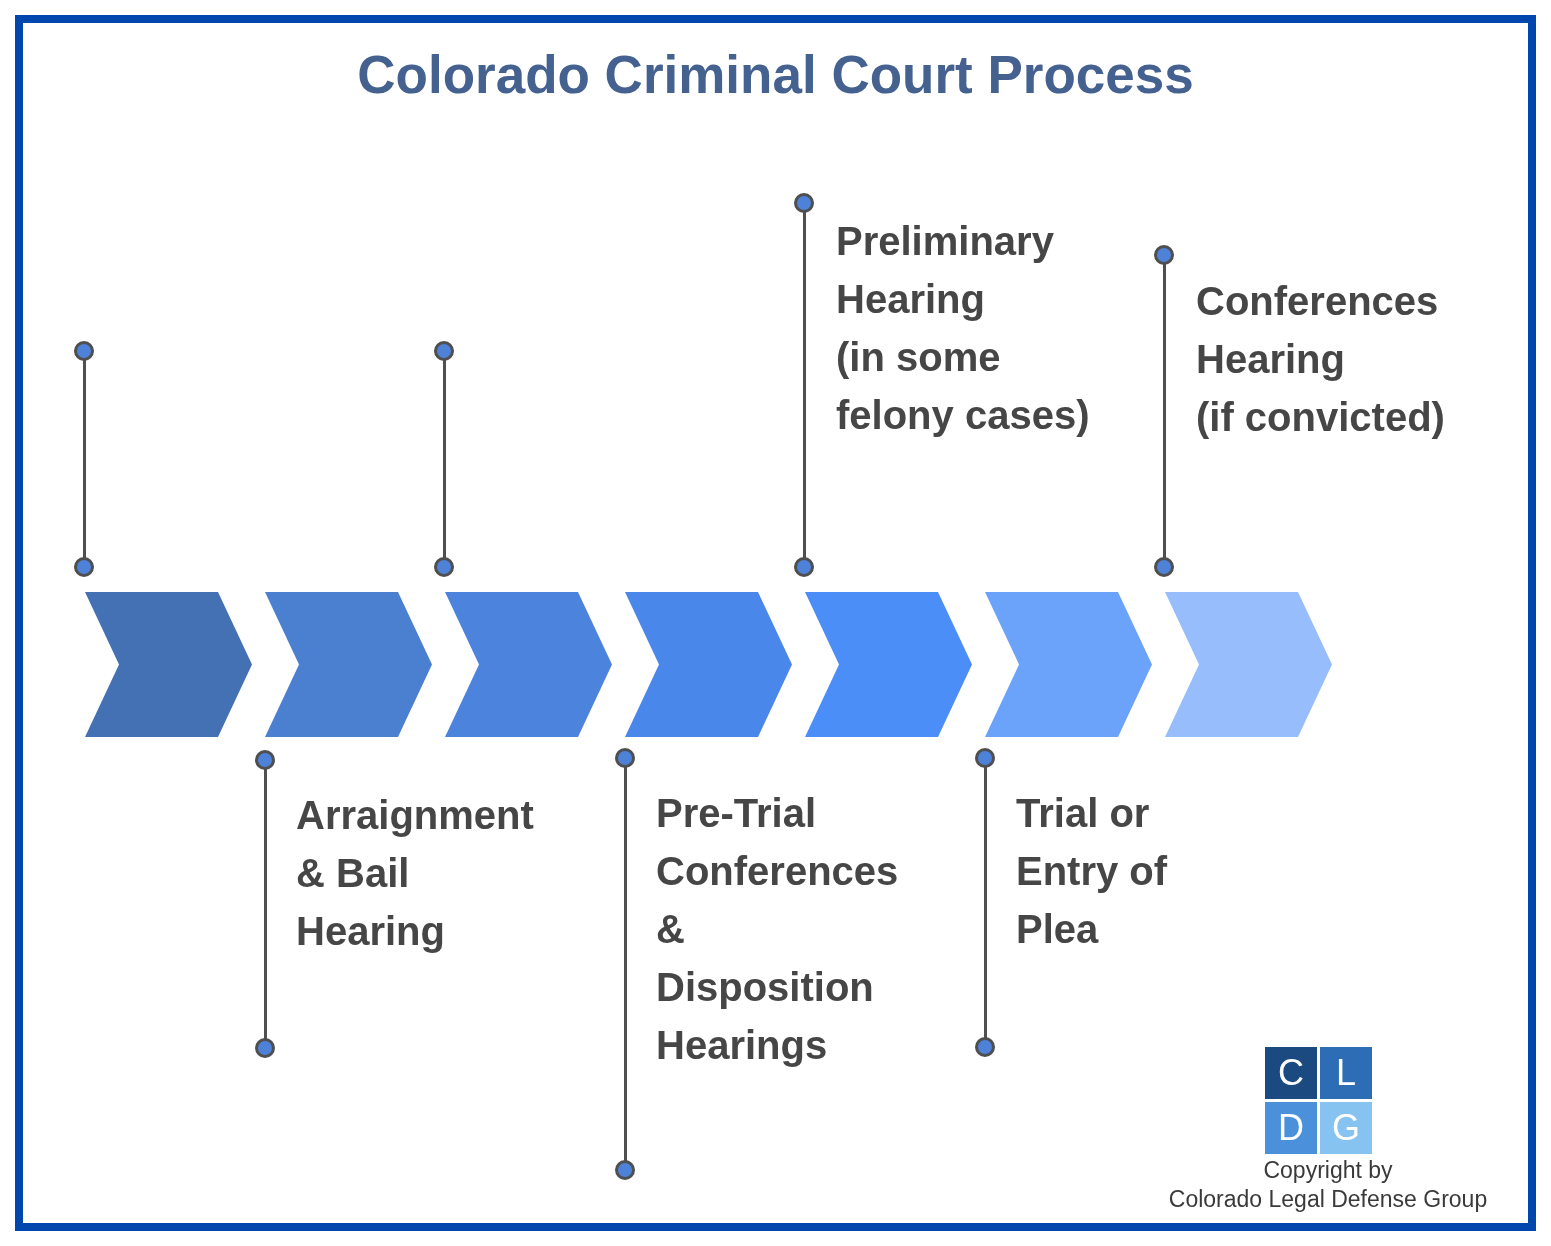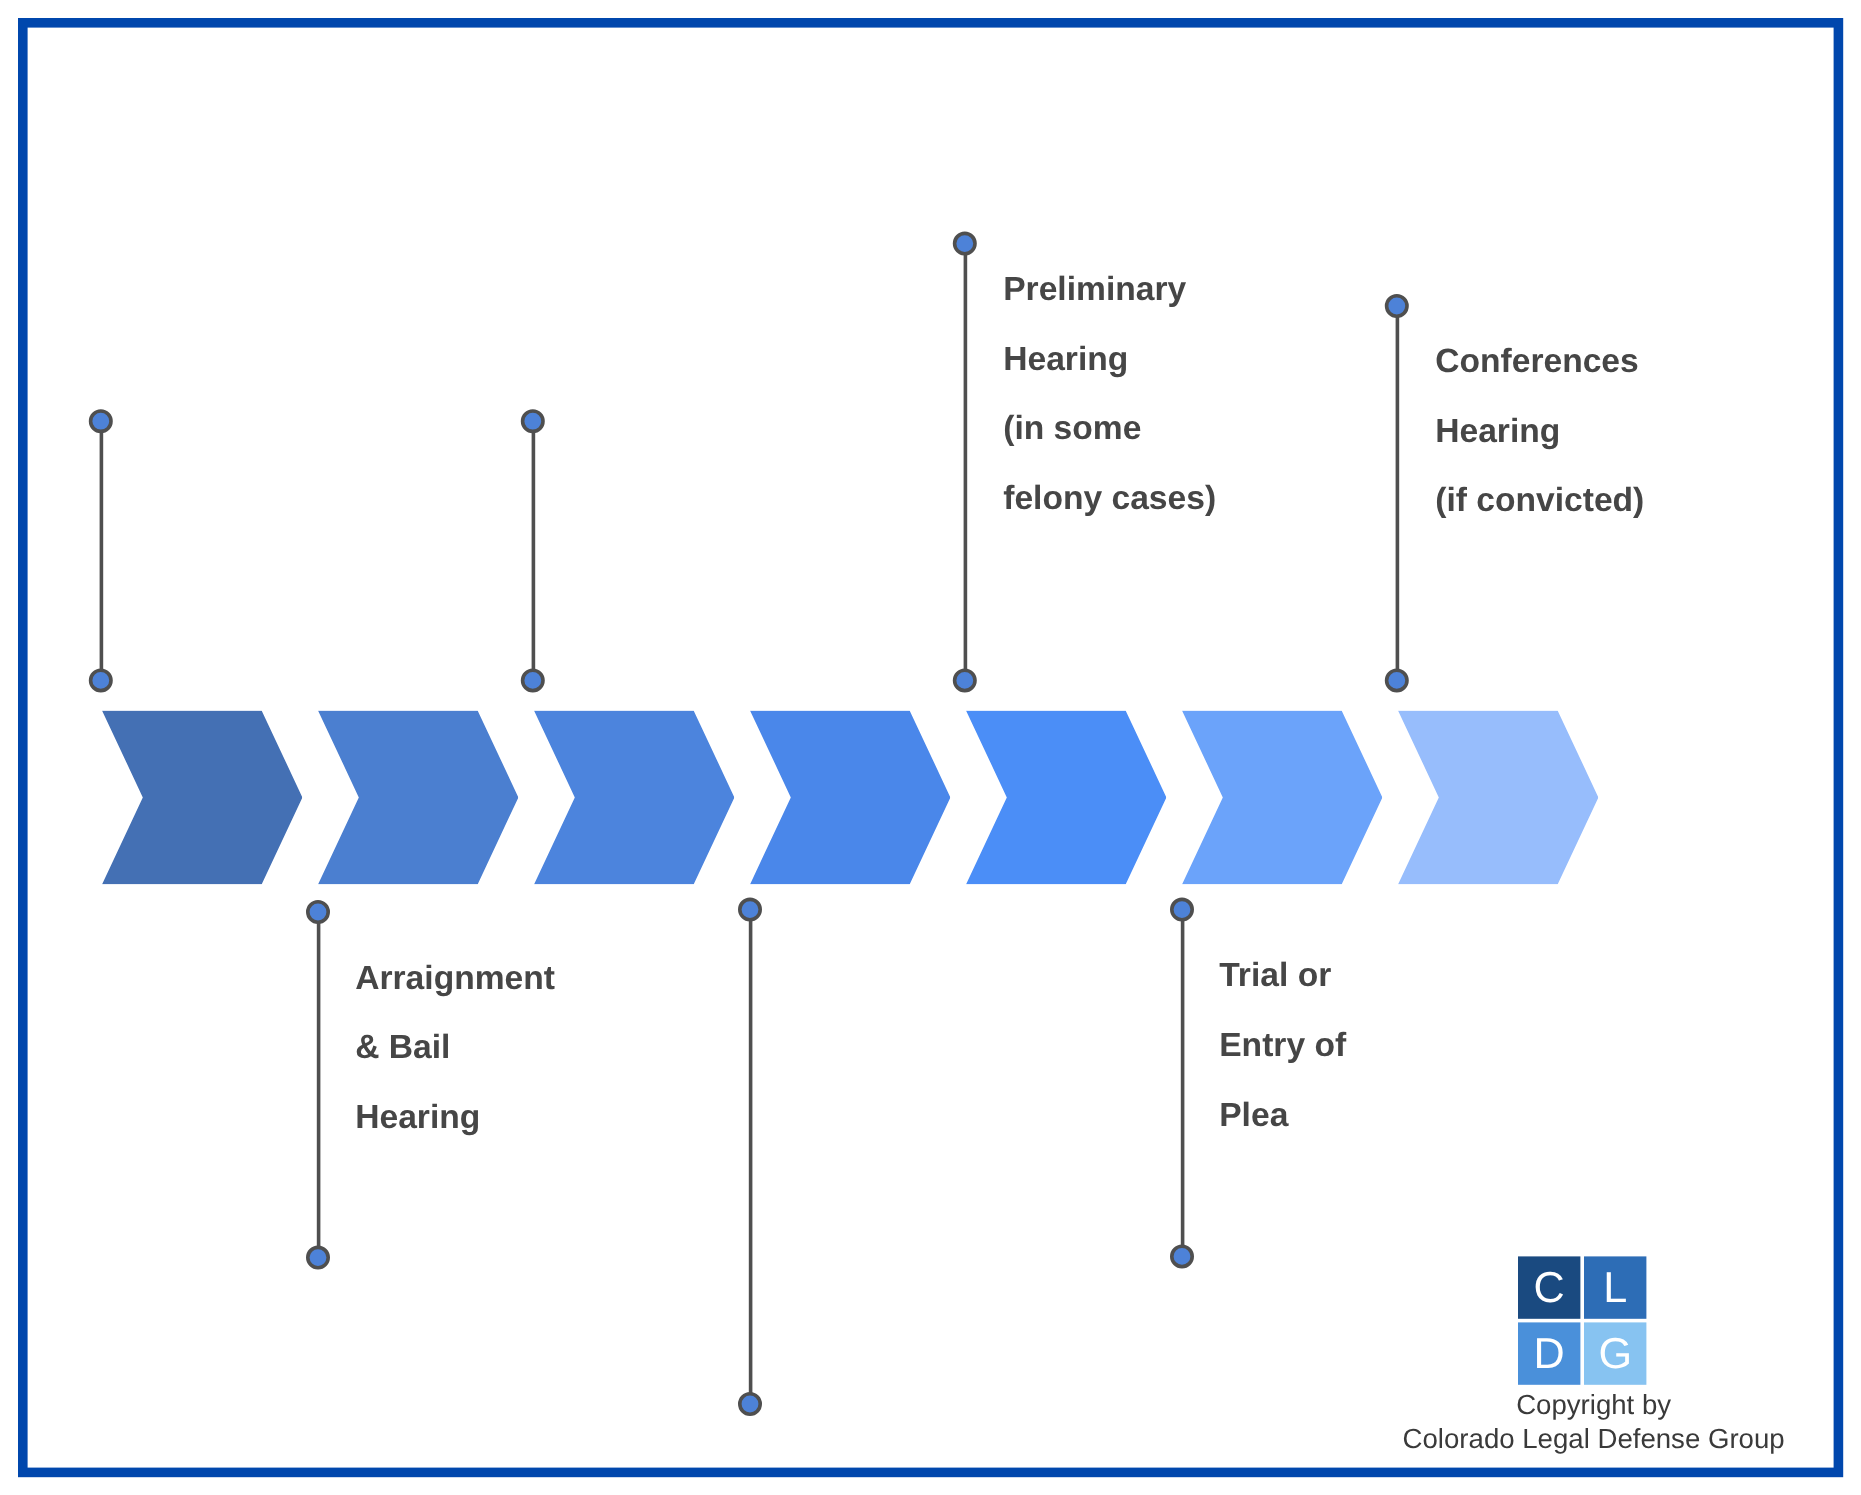--- a/index.html
+++ b/index.html
@@ -44,21 +44,21 @@
   .dot {
     position: absolute;
     width: 14px;
     height: 14px;
     border: 3px solid #4f4f4f;
     border-radius: 50%;
     background: #4d82d8;
   }
   .step-label {
     position: absolute;
-    font-size: 28px;
+    font-size: 40px;
     font-weight: 700;
     color: #464646;
     line-height: 58px;
     white-space: pre-line;
   }
   .logo {
     position: absolute;
     left: 1265px;
     top: 1047px;
     display: grid;
@@ -86,20 +86,21 @@
     white-space: pre-line;
   }
 </style>
 </head>
 <body>
 
 <div class="canvas">
 
   <div class="frame" style="border-color: rgb(0, 71, 173);"></div>
 
+  <h1 class="title" style="color: rgb(68, 97, 143);">Colorado Criminal Court Process</h1>
 
   <div class="chevron" style="left: 85px; background: rgb(68, 112, 180);"></div>
   <div class="chevron" style="left: 265px; background: rgb(75, 127, 208);"></div>
   <div class="chevron" style="left: 445px; background: rgb(76, 132, 221);"></div>
   <div class="chevron" style="left: 625px; background: rgb(74, 135, 234);"></div>
   <div class="chevron" style="left: 805px; background: rgb(75, 142, 247);"></div>
   <div class="chevron" style="left: 985px; background: rgb(107, 163, 250);"></div>
   <div class="chevron" style="left: 1165px; background: rgb(151, 189, 252);"></div>
 
   <div class="cline" style="left:83px;  top:351px; height:216px"></div>
@@ -134,20 +135,25 @@
 Hearing
 (in some
 felony cases)</div>
   <div class="step-label" style="left:1196px; top:272px">Conferences
 Hearing
 (if convicted)</div>
 
   <div class="step-label" style="left:296px;  top:786px">Arraignment
 &amp; Bail
 Hearing</div>
+  <div class="step-label" style="left:656px;  top:784px">Pre-Trial
+Conferences
+&amp;
+Disposition
+Hearings</div>
   <div class="step-label" style="left:1016px; top:784px">Trial or
 Entry of
 Plea</div>
 
   <div class="logo">
     <div class="logo-sq" style="background: rgb(26, 74, 128);">C</div>
     <div class="logo-sq" style="background: rgb(45, 109, 182);">L</div>
     <div class="logo-sq" style="background: rgb(74, 144, 218);">D</div>
     <div class="logo-sq" style="background: rgb(135, 195, 241);">G</div>
   </div>

